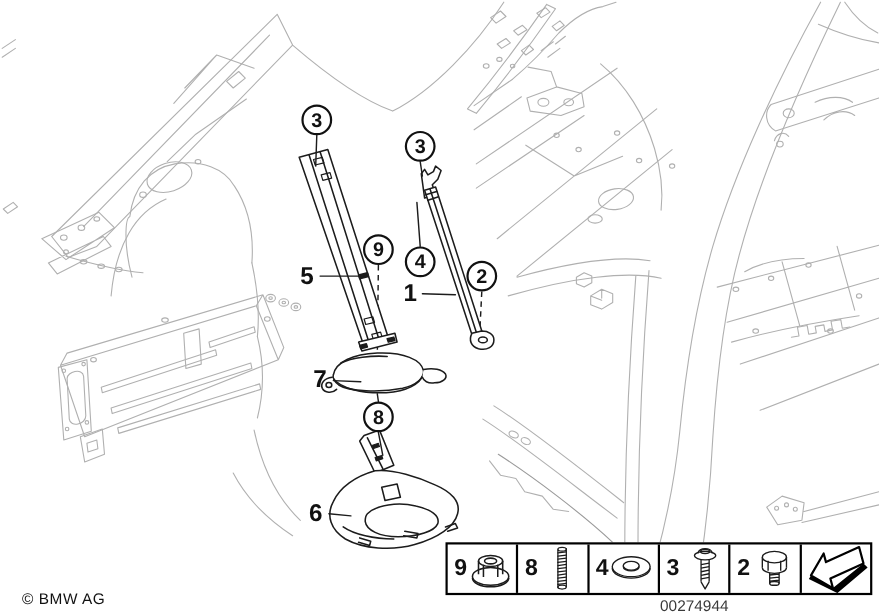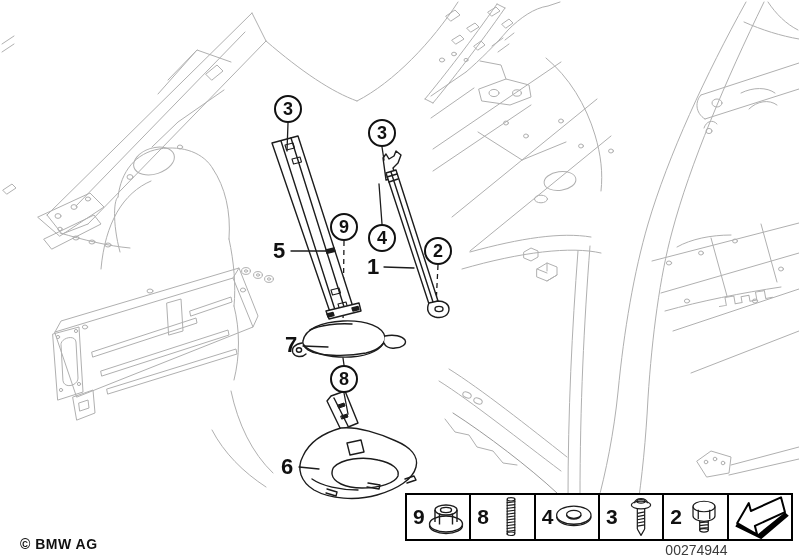--- a/index.html
+++ b/index.html
@@ -22,25 +22,25 @@
     box-sizing:border-box;border:2px solid #000;background:#fff;display:flex;
   }
   .legend-cell{
     flex:1 1 0;border-right:2px solid #000;display:flex;align-items:center;
     box-sizing:border-box;overflow:hidden;
   }
   .legend-cell:last-child{border-right:none;}
   .legend-num{font-weight:bold;font-size:21px;color:#111;margin-left:6px;}
   .legend-icon{margin:0 3px 0 auto;display:block;}
   .copyright{
-    position:absolute;left:20px;top:536px;font-size:14px;font-weight:bold;color:#111;
+    position:absolute;left:20px;top:536px;font-size:14px;font-weight:normal;color:#111;
     letter-spacing:0.5px;
   }
   .plate-number{
-    position:absolute;left:600px;top:542px;width:193px;text-align:center;
+    position:absolute;left:600px;top:542px;width:193px;text-align:left;
     font-size:14px;color:#3a3a3a;
   }
 </style>
 </head>
 <body>
 
 <svg class="art" width="799" height="559" viewBox="0 0 799 559">
 
   <g stroke="#b0b0b0" fill="none" stroke-width="1" stroke-linejoin="round" stroke-linecap="round">
 

